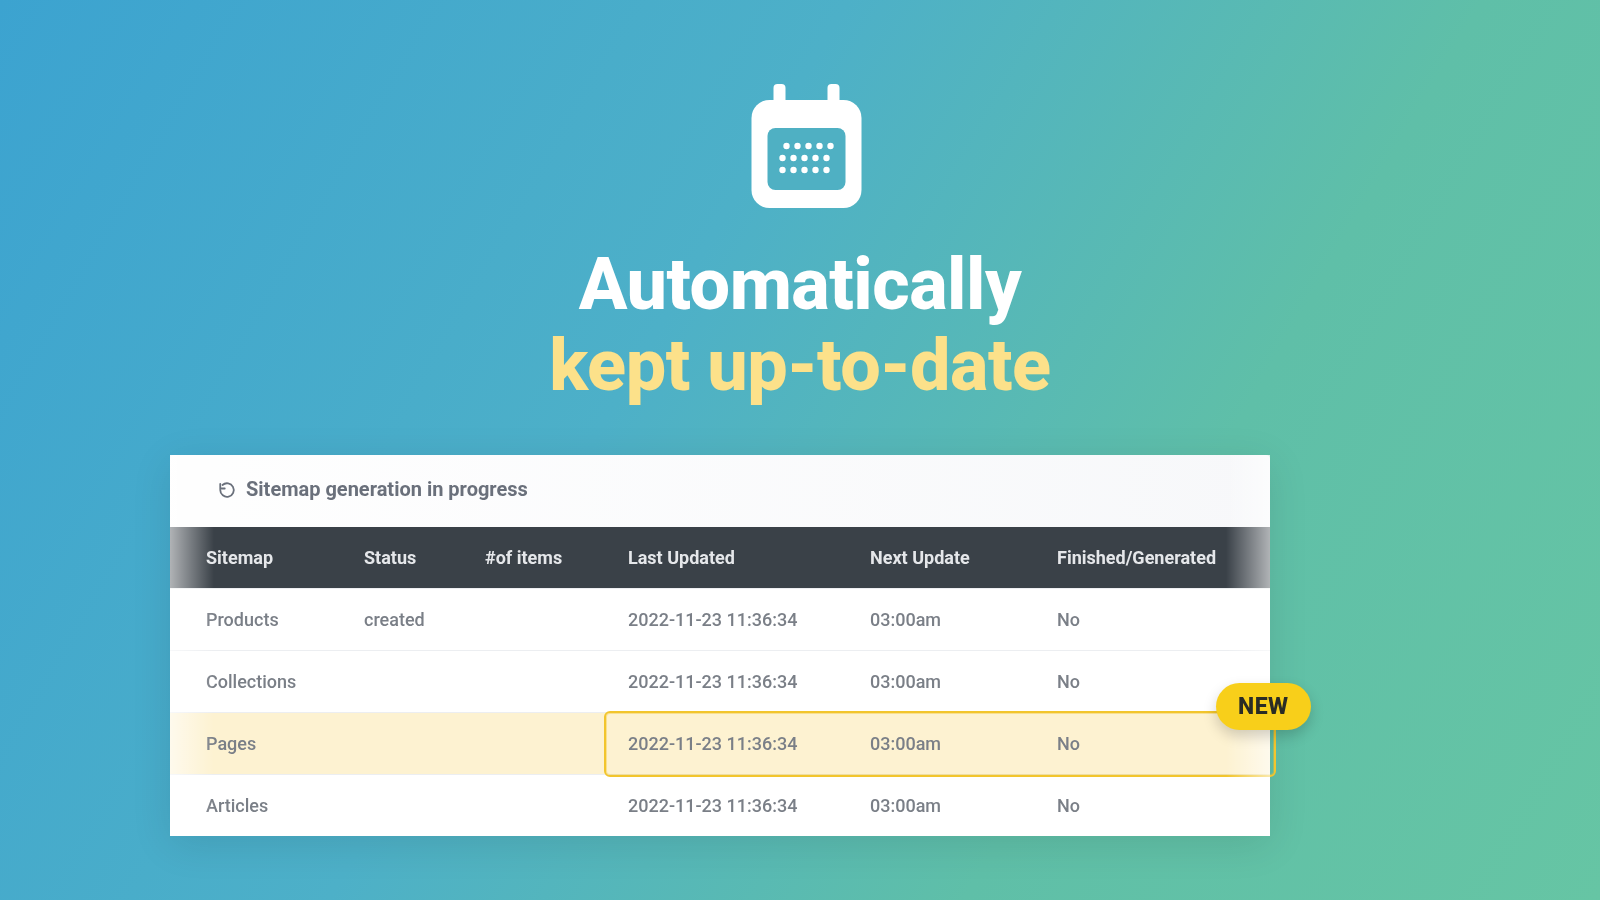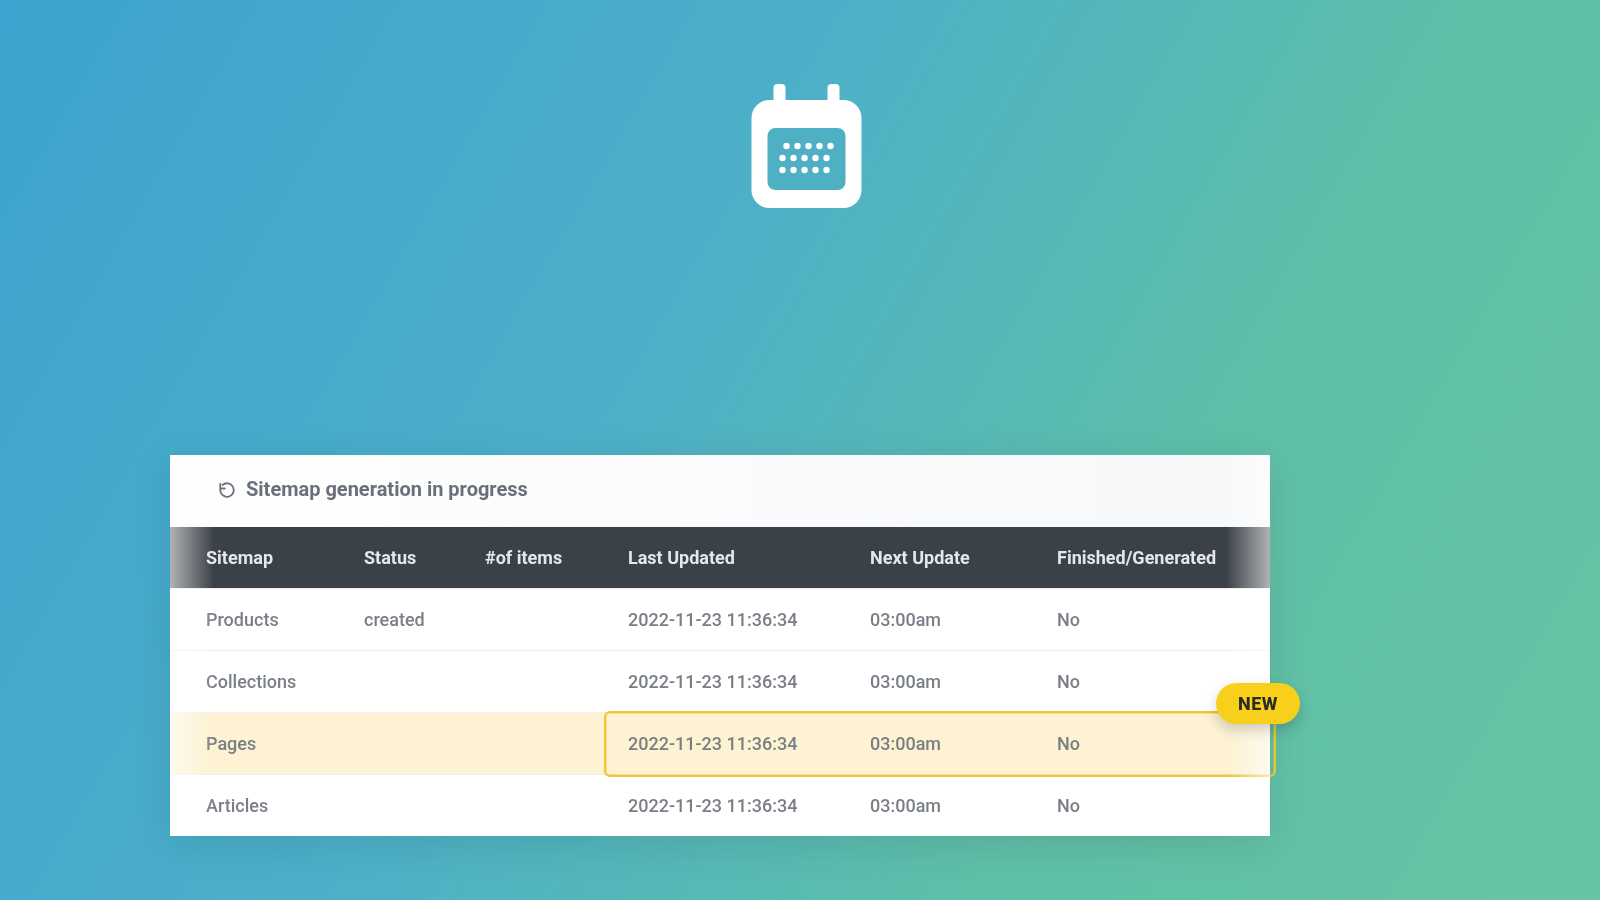--- a/index.html
+++ b/index.html
@@ -102,21 +102,21 @@
     box-shadow: 0 0 0 1px rgba(242,197,45,0.4) inset;
     pointer-events: none;
     z-index: 2;
   }
   .new-badge {
     position: absolute;
     z-index: 5;
     background: #f8cf1a;
     color: #2a2c25;
     font-weight: 800;
-    font-size: 18px;
+    font-size: 23px;
     letter-spacing: 0.5px;
     padding: 10px 22px;
     border-radius: 999px;
     box-shadow: 0 6px 14px rgba(0,0,0,0.18);
   }
   .col-sitemap   { width: 16%; padding-left: 36px !important; }
   .col-status    { width: 11%; }
   .col-items     { width: 13%; }
   .col-updated   { width: 22%; }
   .col-next      { width: 17%; }
@@ -147,20 +147,24 @@
           <circle cx="85" cy="80" r="3.2"></circle>
         <circle cx="41" cy="92" r="3.2"></circle>
           <circle cx="52" cy="92" r="3.2"></circle>
           <circle cx="63" cy="92" r="3.2"></circle>
           <circle cx="74" cy="92" r="3.2"></circle>
           <circle cx="85" cy="92" r="3.2"></circle>
       </g>
     </svg>
   </div>
 
+  <div class="headline">
+    <div class="line1">Automatically</div>
+    <div class="line2">kept up-to-date</div>
+  </div>
 
   <div class="panel">
 
     <div class="status-bar">
       <span class="spin">
         <svg width="18" height="18" viewBox="0 0 24 24" fill="none" stroke="#6a707b" stroke-width="2.4" stroke-linecap="round">
           <path d="M3 12a9 9 0 1 0 3-6.7"></path>
           <polyline points="3 4 3 10 9 10" fill="none"></polyline>
         </svg>
       </span>

